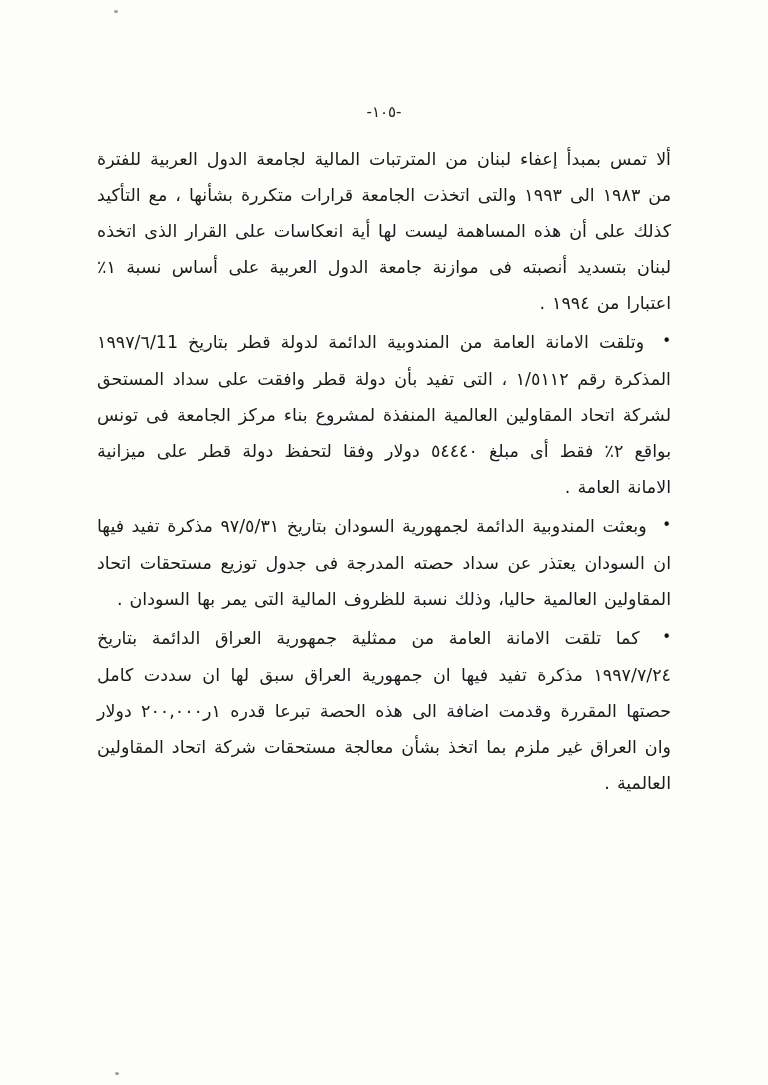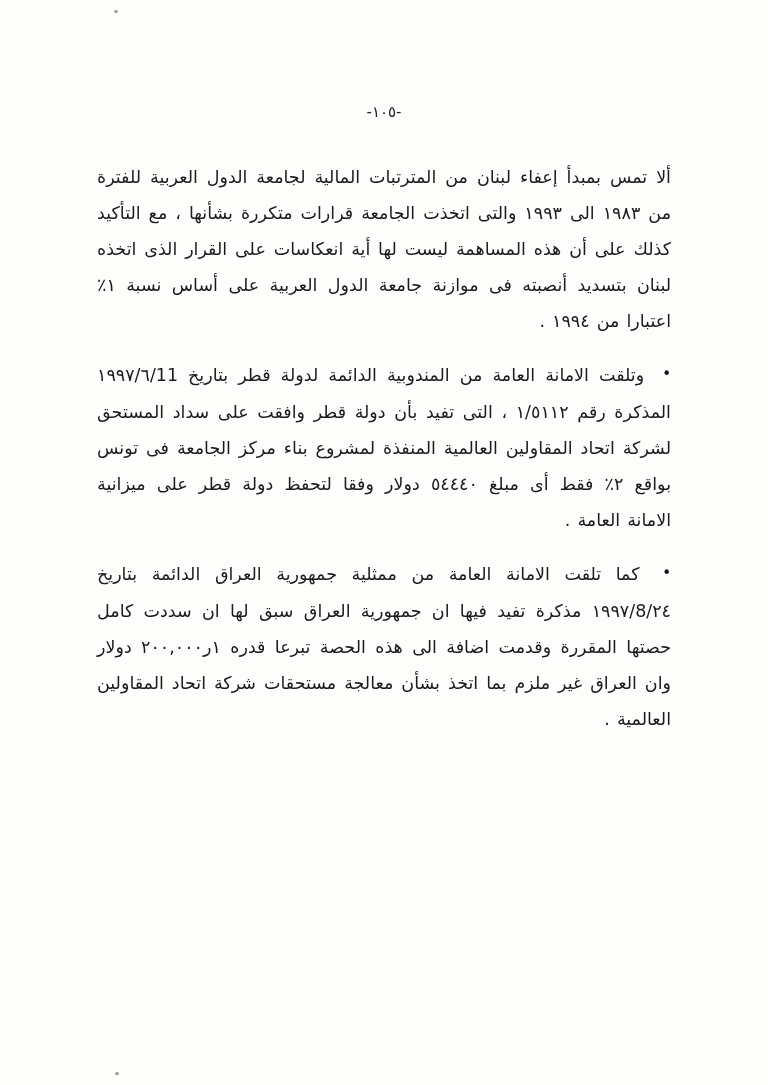--- a/index.html
+++ b/index.html
@@ -34,21 +34,21 @@
     right: 97px;
     width: 574px;
     direction: rtl;
     text-align: justify;
     text-justify: inter-word;
     font-size: 17.5px;
     line-height: 36px;
     word-spacing: 1.5px;
   }
   .para {
-    margin: 18px 0 3px 0;
+    margin: 0 0 3px 0;
   }
   .bullet {
     display: inline-block;
     margin-left: 8px;
     font-size: 15px;
     transform: translateY(-2px);
     color: #111;
   }
   .bullet:empty {
     display: none;
@@ -71,17 +71,18 @@
   <div class="speck bottom-left"></div>
 
   <div class="page-number">-١٠٥-</div>
 
   <div class="content">
 
     <p class="para"> <span>ألا تمس بمبدأ إعفاء لبنان من المترتبات المالية لجامعة الدول العربية للفترة من ١٩٨٣ الى ١٩٩٣ والتى اتخذت الجامعة قرارات متكررة بشأنها ، مع التأكيد كذلك على أن هذه المساهمة ليست لها أية انعكاسات على القرار الذى اتخذه لبنان بتسديد أنصبته فى موازنة جامعة الدول العربية على أساس نسبة ١٪ اعتبارا من ١٩٩٤ .</span></p>
 
     <p class="para"><span class="bullet">•</span> <span>وتلقت الامانة العامة من المندوبية الدائمة لدولة قطر بتاريخ ١٩٩٧/٦/11 المذكرة رقم ١/٥١١٢ ، التى تفيد بأن دولة قطر وافقت على سداد المستحق لشركة اتحاد المقاولين العالمية المنفذة لمشروع بناء مركز الجامعة فى تونس بواقع ٢٪ فقط أى مبلغ ٥٤٤٤٠ دولار وفقا لتحفظ دولة قطر على ميزانية الامانة العامة .</span></p>
 
+    <p class="para"><span class="bullet">•</span> <span>وبعثت المندوبية الدائمة لجمهورية السودان بتاريخ ٩٧/٥/٣١ مذكرة تفيد فيها ان السودان يعتذر عن سداد حصته المدرجة فى جدول توزيع مستحقات اتحاد المقاولين العالمية حاليا، وذلك نسبة للظروف المالية التى يمر بها السودان .</span></p>
 
-    <p class="para"><span class="bullet">•</span> <span>كما تلقت الامانة العامة من ممثلية جمهورية العراق الدائمة بتاريخ ١٩٩٧/8/٢٤ مذكرة تفيد فيها ان جمهورية العراق سبق لها ان سددت كامل حصتها المقررة وقدمت اضافة الى هذه الحصة تبرعا قدره ١ر٢٠٠,٠٠٠ دولار وان العراق غير ملزم بما اتخذ بشأن معالجة مستحقات شركة اتحاد المقاولين العالمية .</span></p>
+    <p class="para"><span class="bullet">•</span> <span>كما تلقت الامانة العامة من ممثلية جمهورية العراق الدائمة بتاريخ ١٩٩٧/٧/٢٤ مذكرة تفيد فيها ان جمهورية العراق سبق لها ان سددت كامل حصتها المقررة وقدمت اضافة الى هذه الحصة تبرعا قدره ١ر٢٠٠,٠٠٠ دولار وان العراق غير ملزم بما اتخذ بشأن معالجة مستحقات شركة اتحاد المقاولين العالمية .</span></p>
 
   </div>
 </div>
 
 </body></html>

